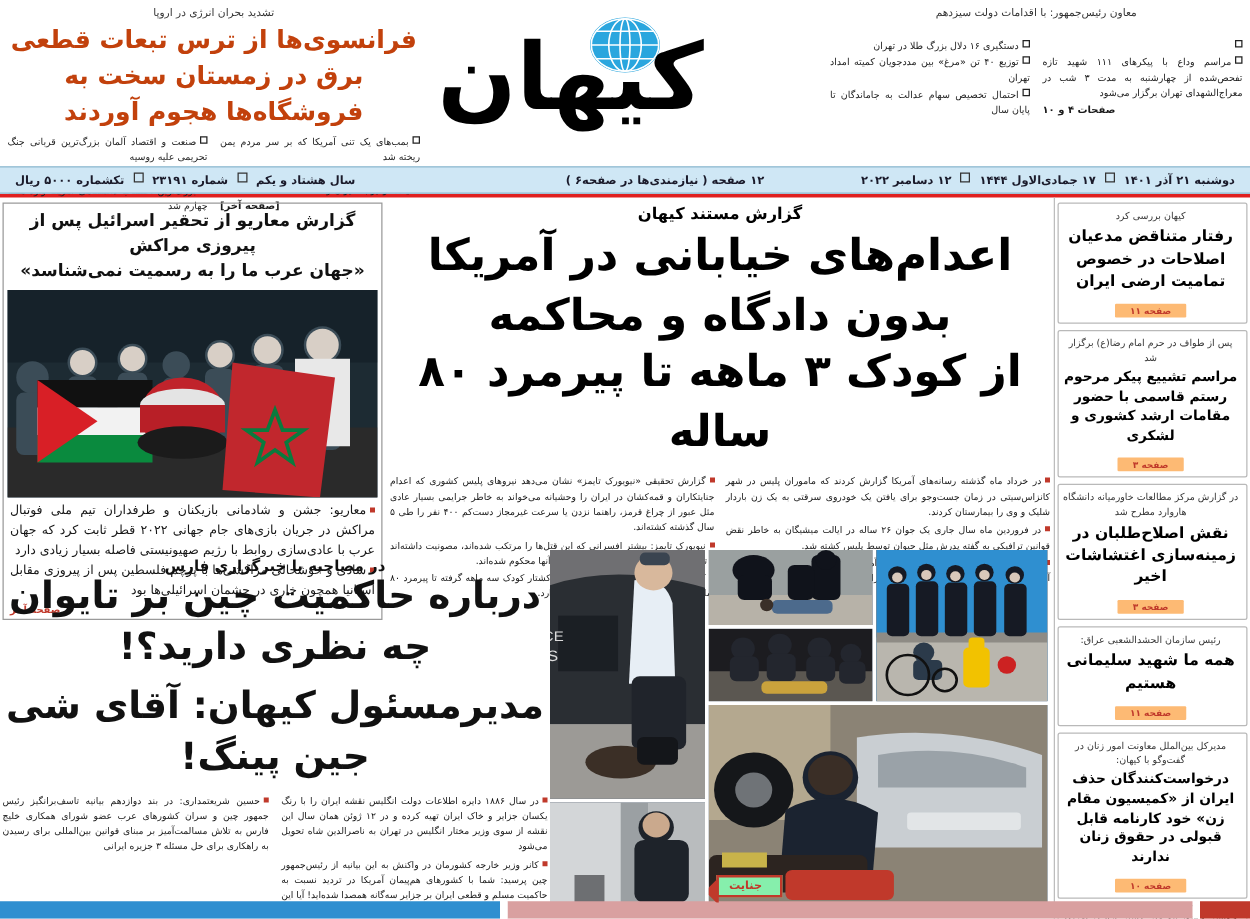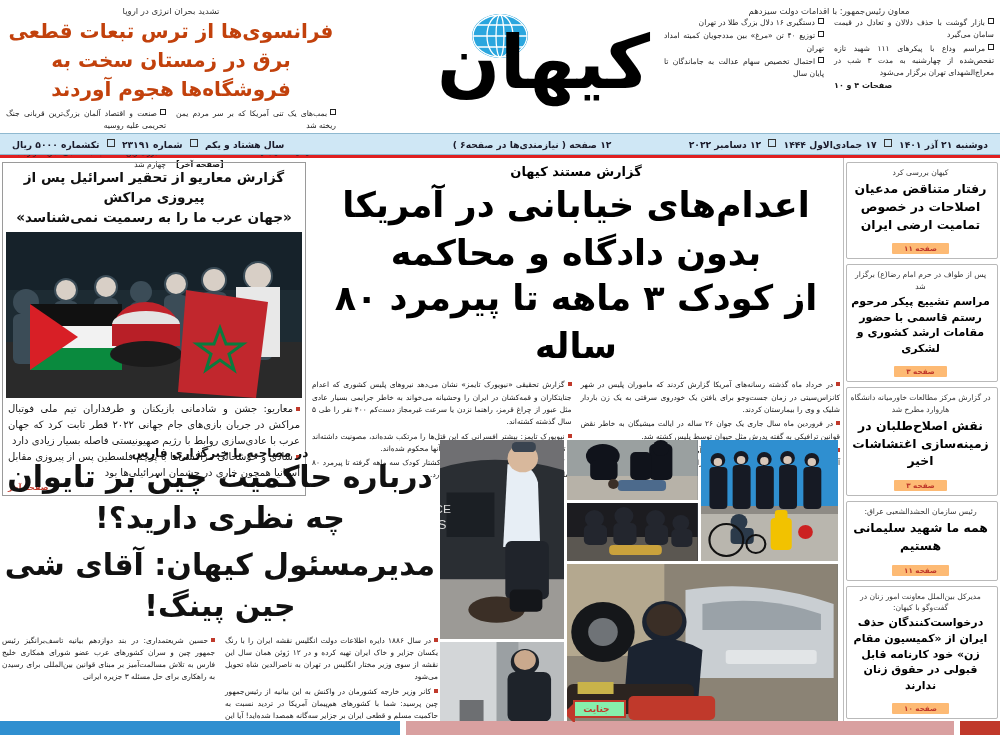--- a/index.html
+++ b/index.html
@@ -14,21 +14,21 @@
 
   
   .masthead{position:relative;height:133px;width:1000px;}
   .kicker{
     position:absolute;top:2px;width:100%;text-align:center;
     font-size:8.5px;color:#333;letter-spacing:0;
   }
 
   .logo-wrap{
     position:absolute;left:50%;transform:translateX(-50%);
-    top:6px;width:300px;height:120px;text-align:right;
+    top:6px;width:300px;height:120px;text-align:left;
   }
   .logo-globe{
     position:absolute;left:50%;margin-left:-28px;top:8px;
     width:56px;height:44px;border-radius:50%;
     background:#2AA6DE;overflow:hidden;
   }
   .logo-globe svg{display:block;}
   .logo-text{
     position:absolute;top:10px;left:0;width:300px;
     font-family:"DejaVu Sans","Liberation Sans",sans-serif;
@@ -162,24 +162,24 @@
   .vline{position:absolute;top:0;bottom:0;width:1px;background:#bdbdbd;}
 </style>
 </head>
 <body>
 
 <div class="page">
 
   <div class="masthead">
 
     <div class="head-col right">
-      <div class="kicker" style="position:static;margin-bottom:1px;">معاون رئیس‌جمهور: با اقدامات دولت سیزدهم</div>
+      <div class="kicker" style="position:static;margin-bottom:15px;">معاون رئیس‌جمهور: با اقدامات دولت سیزدهم</div>
       <div class="bullets">
         <div class="col">
-          <div class="bullet"><span class="sq"></span><span>بازار گوشت با حذف دلالان و تعادل در قیمت سامان می‌گیرد</span></div>
+          <div class="bullet"><span class="sq"></span></div>
           <div class="bullet"><span class="sq"></span><span>مراسم وداع با پیکرهای ۱۱۱ شهید تازه تفحص‌شده از چهارشنبه به مدت ۳ شب در معراج‌الشهدای تهران برگزار می‌شود</span></div>
           <div class="bullet pgnote">صفحات ۴ و ۱۰</div>
         </div>
         <div class="col">
           <div class="bullet"><span class="sq"></span><span>دستگیری ۱۶ دلال بزرگ طلا در تهران</span></div>
           <div class="bullet"><span class="sq"></span><span>توزیع ۴۰ تن «مرغ» بین مددجویان کمیته امداد تهران</span></div>
           <div class="bullet"><span class="sq"></span><span>احتمال تخصیص سهام عدالت به جاماندگان تا پایان سال</span></div>
         </div>
       </div>
     </div>

